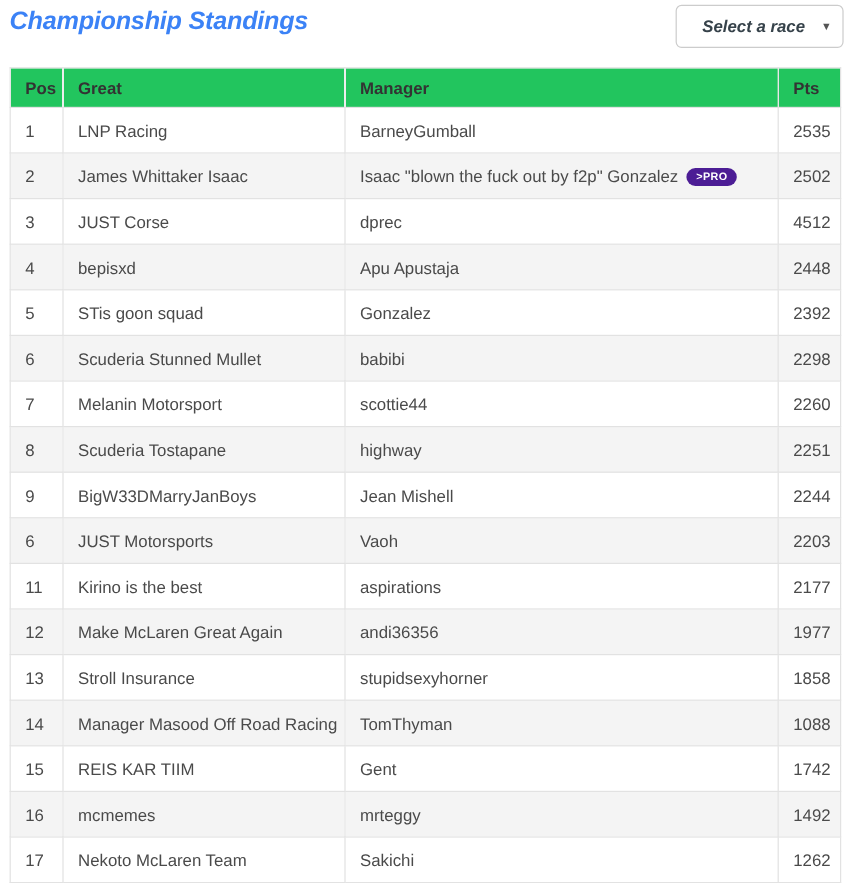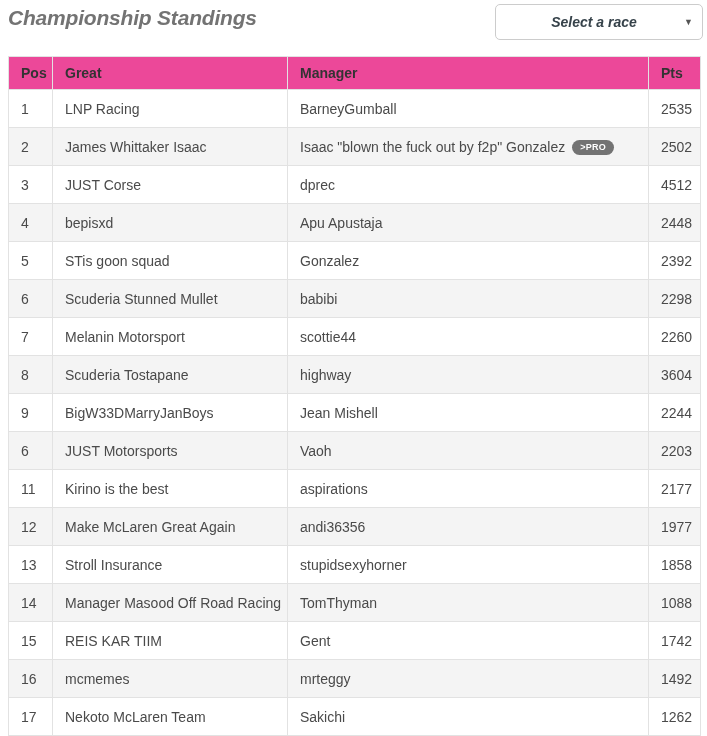--- a/index.html
+++ b/index.html
@@ -16,28 +16,28 @@
     height: 56px;
   }
   .page-title {
     position: absolute;
     left: 8px;
     top: 6px;
     margin: 0;
     font-size: 21px;
     font-weight: bold;
     font-style: italic;
-    color: #737373;
+    color: #3b82f6;
     letter-spacing: -0.2px;
   }
   .race-select {
     position: absolute;
     top: 4px;
     right: 4px;
-    width: 208px;
+    width: 140px;
     height: 36px;
     box-sizing: border-box;
     background: #ffffff;
     border: 1px solid #cccccc;
     border-radius: 5px;
     display: flex;
     align-items: center;
     justify-content: center;
     cursor: pointer;
   }
@@ -67,39 +67,39 @@
     border: 1px solid #e2e2e2;
     box-sizing: border-box;
     text-align: left;
     vertical-align: middle;
     padding: 0 4px 0 12px;
     white-space: nowrap;
     overflow: hidden;
   }
   .standings thead th {
     height: 33px;
-    background: #ec4899;
+    background: #22c55e;
     font-size: 14px;
     font-weight: bold;
     color: #333333;
   }
   .standings tbody td {
     height: 38px;
     font-size: 14px;
     color: #4a4a4a;
   }
   .standings tbody tr:nth-child(even) {
     background: #f4f4f4;
   }
   .pro-badge {
     display: inline-block;
     margin-left: 7px;
     padding: 3px 8px;
     border-radius: 10px;
-    background: #737373;
+    background: #4c1d95;
     color: #ffffff;
     font-size: 9px;
     font-weight: bold;
     line-height: 1;
     vertical-align: 2px;
     letter-spacing: 0.3px;
   }
 </style>
 </head>
 <body>
@@ -168,21 +168,21 @@
         <tr>
           <td>7</td>
           <td>Melanin Motorsport</td>
           <td>scottie44</td>
           <td>2260</td>
         </tr>
         <tr>
           <td>8</td>
           <td>Scuderia Tostapane</td>
           <td>highway</td>
-          <td>3604</td>
+          <td>2251</td>
         </tr>
         <tr>
           <td>9</td>
           <td>BigW33DMarryJanBoys</td>
           <td>Jean Mishell</td>
           <td>2244</td>
         </tr>
         <tr>
           <td>6</td>
           <td>JUST Motorsports</td>

